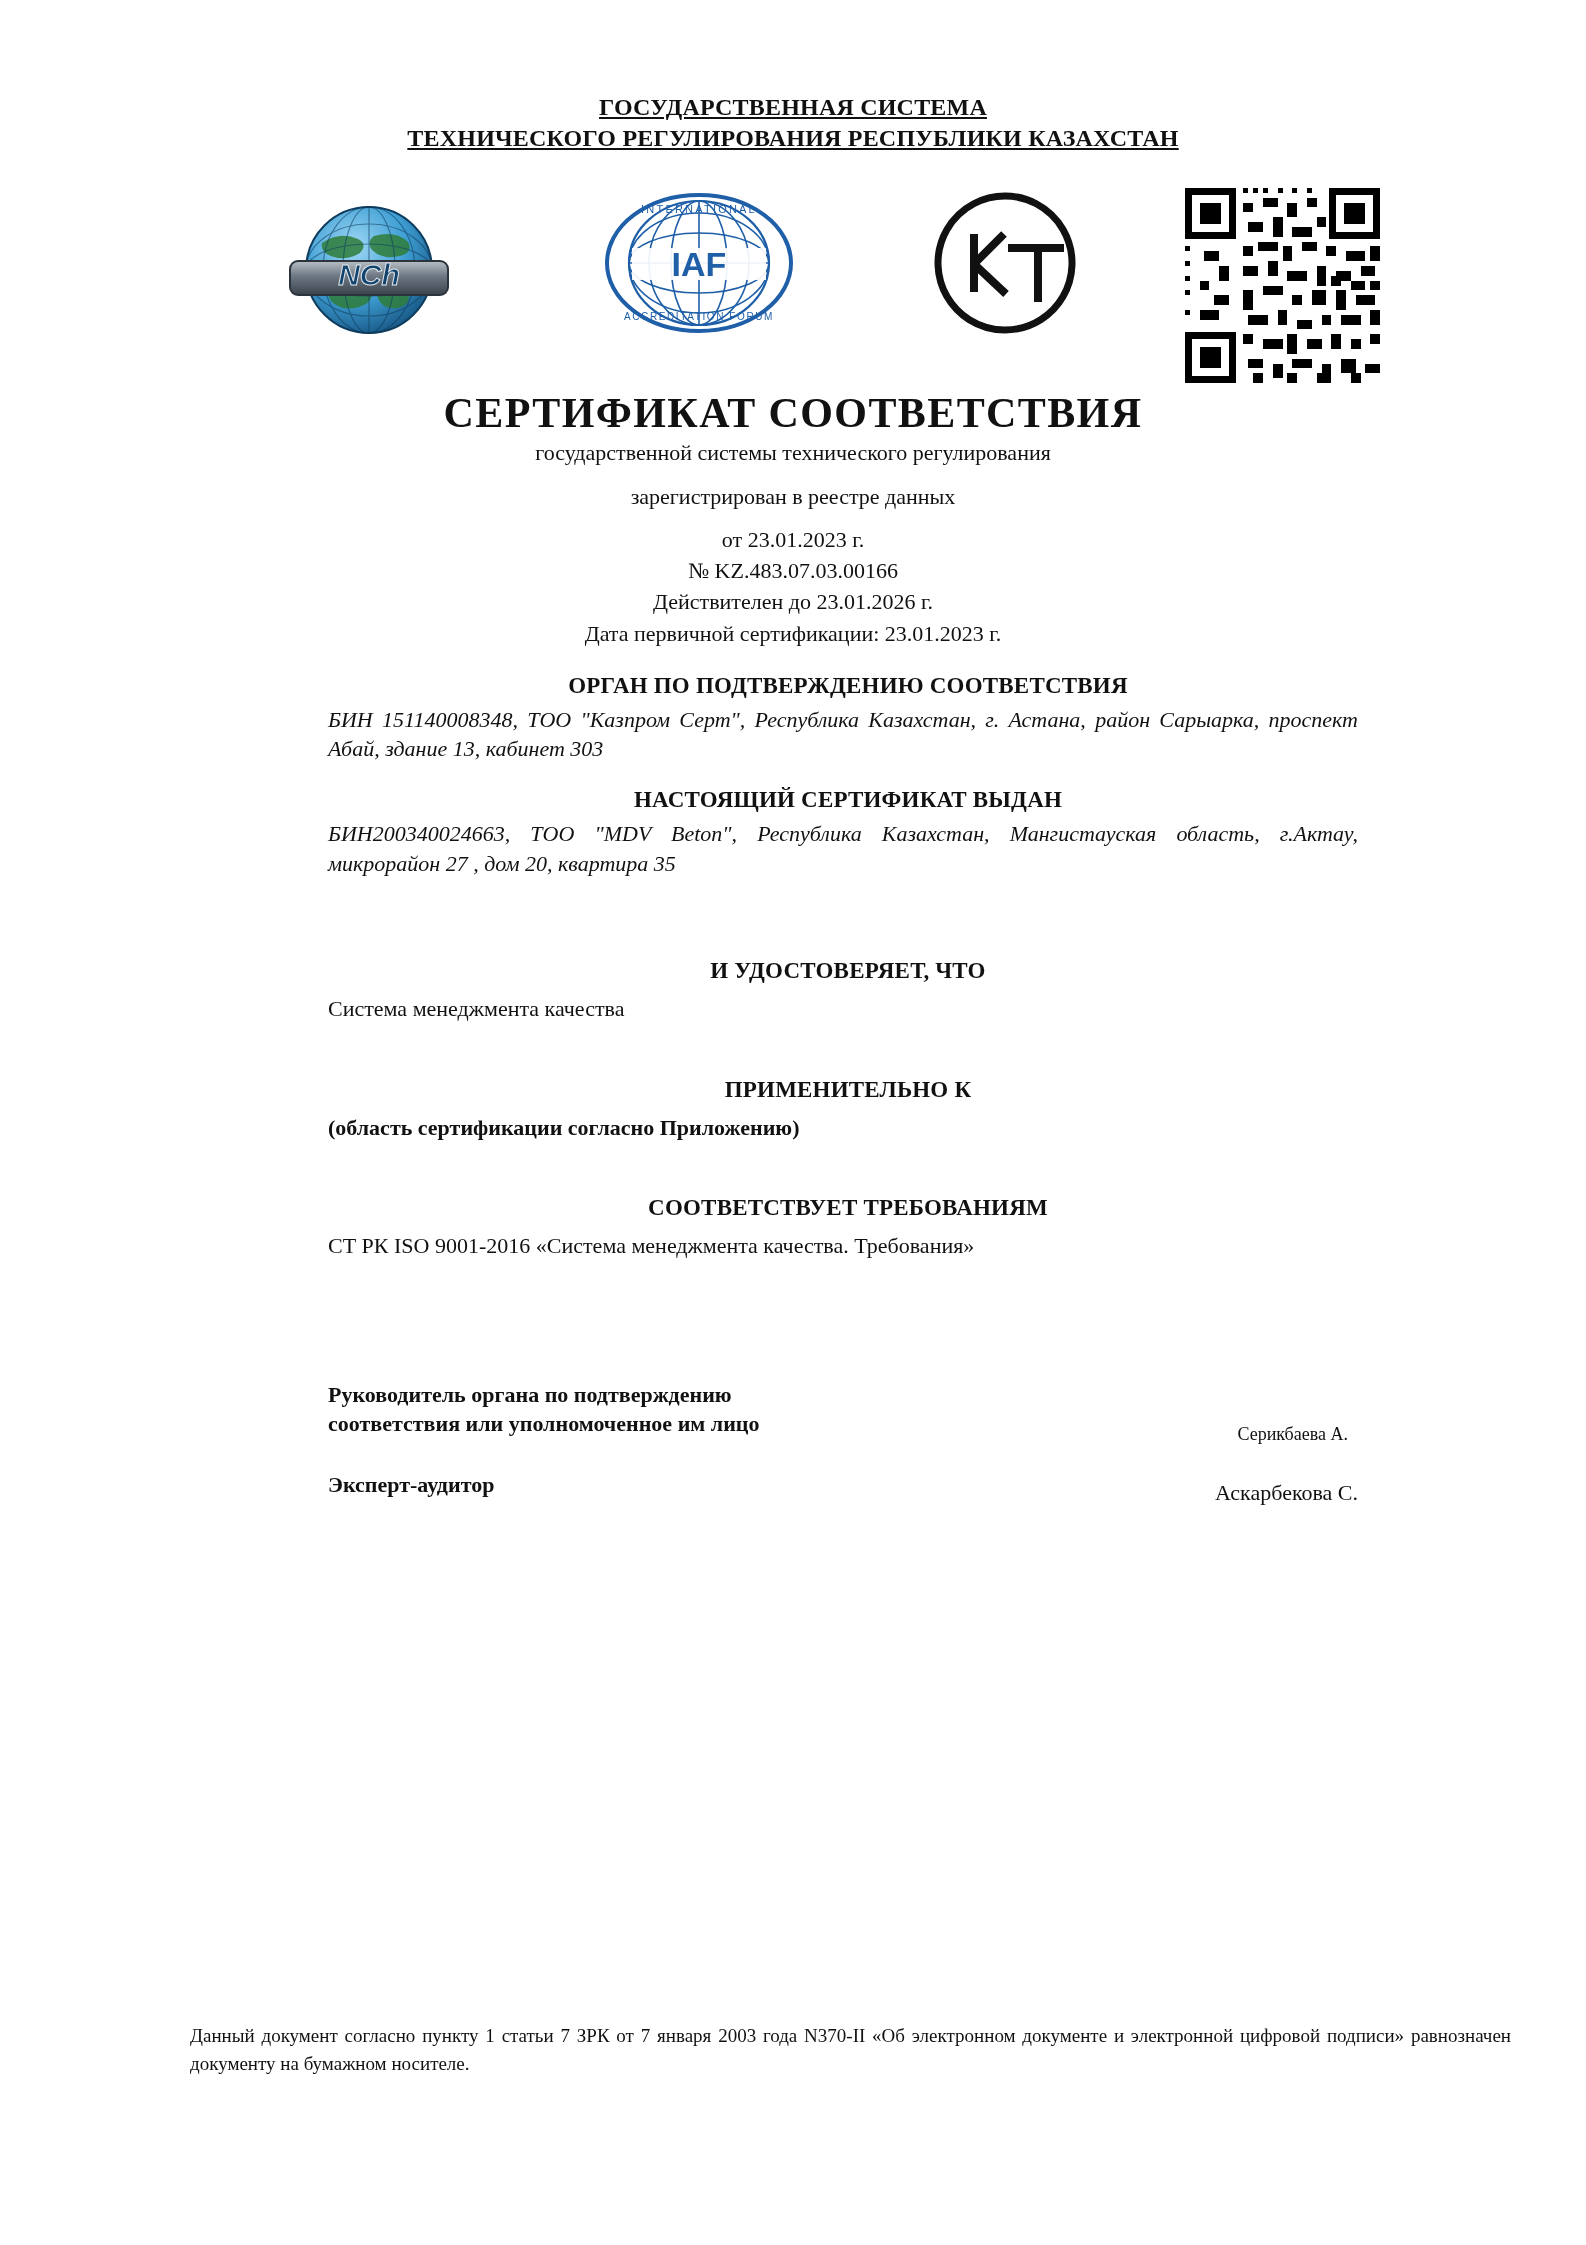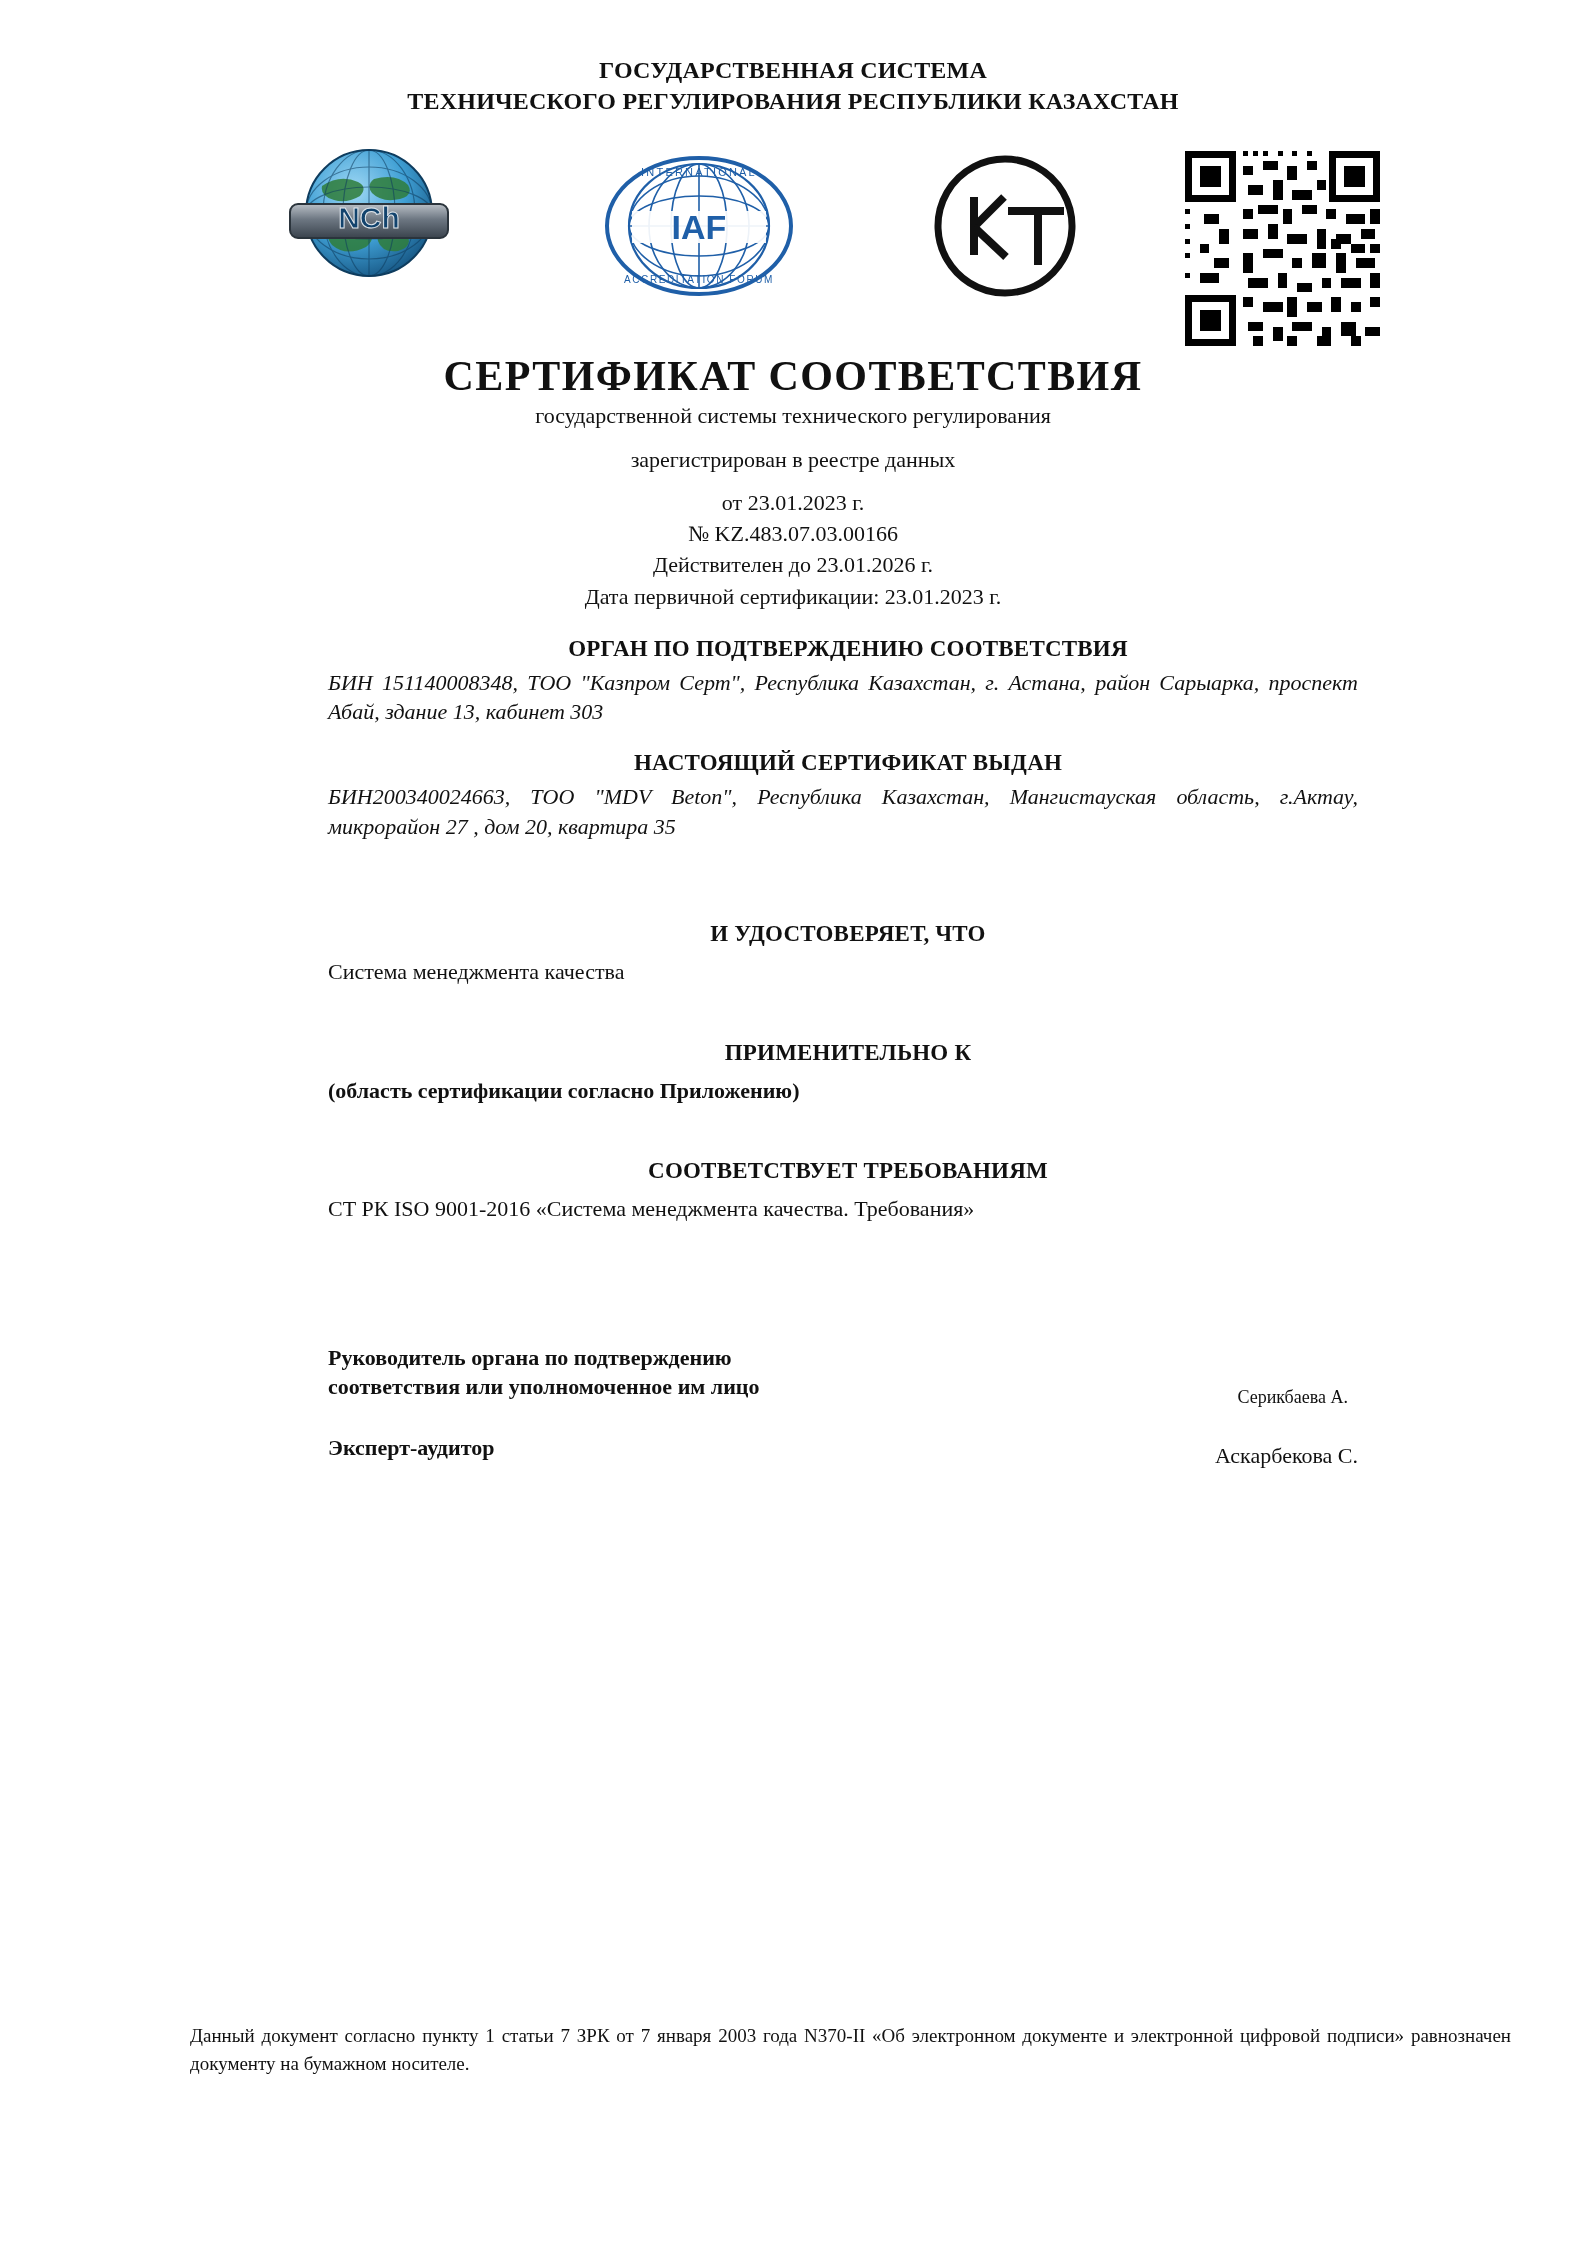--- a/index.html
+++ b/index.html
@@ -17,40 +17,42 @@
   }
   .page {
     position: absolute;
     inset: 0;
     padding: 0;
   }
 
   
   .gov-header {
     text-align: center;
-    margin-top: 55px;
+    margin-top: 92px;
     font-family: "Liberation Serif", serif;
     font-weight: bold;
     font-size: 24px;
     line-height: 1.28;
     letter-spacing: 0.2px;
+    text-decoration: underline;
   }
 
   
   .logos {
     position: relative;
     height: 205px;
     margin-top: 25px;
   }
   .logo-nch {
     position: absolute;
     left: 282px;
-    top: 0;
+    top: 20px;
     width: 175px;
     height: 150px;
+    font-style: italic;
   }
   .logo-iaf {
     position: absolute;
     left: 604px;
     top: 13px;
     width: 190px;
     height: 145px;
   }
   .logo-kt {
     position: absolute;

